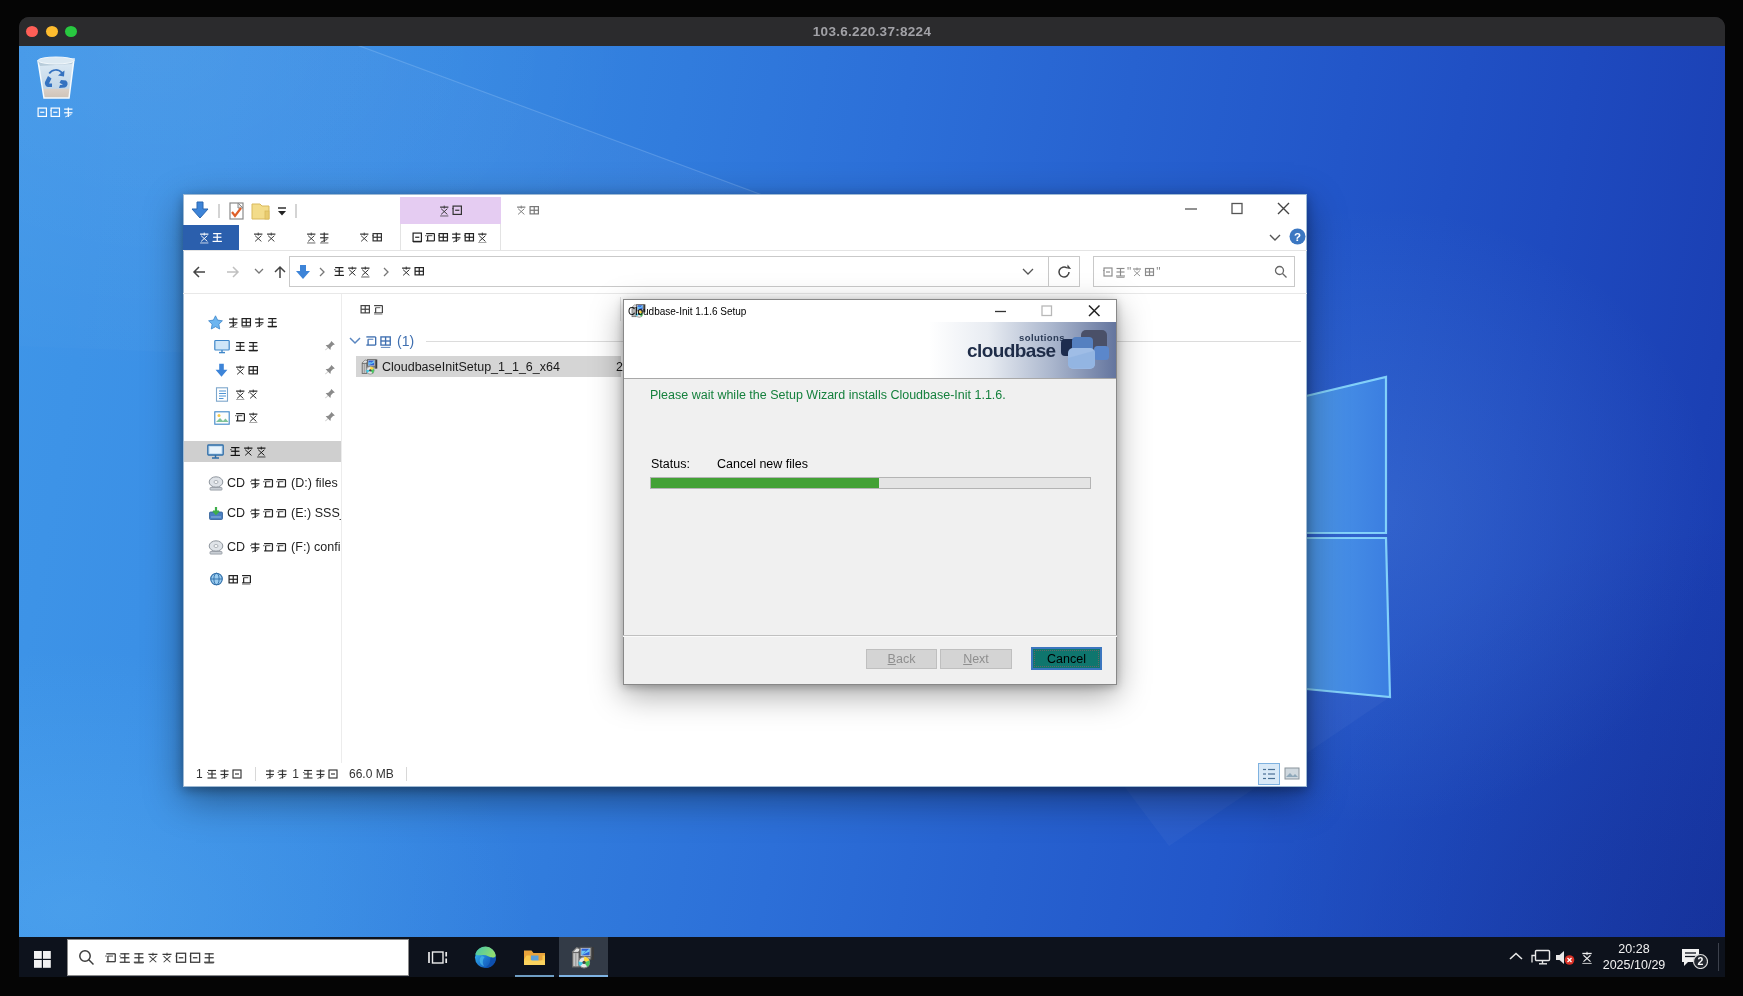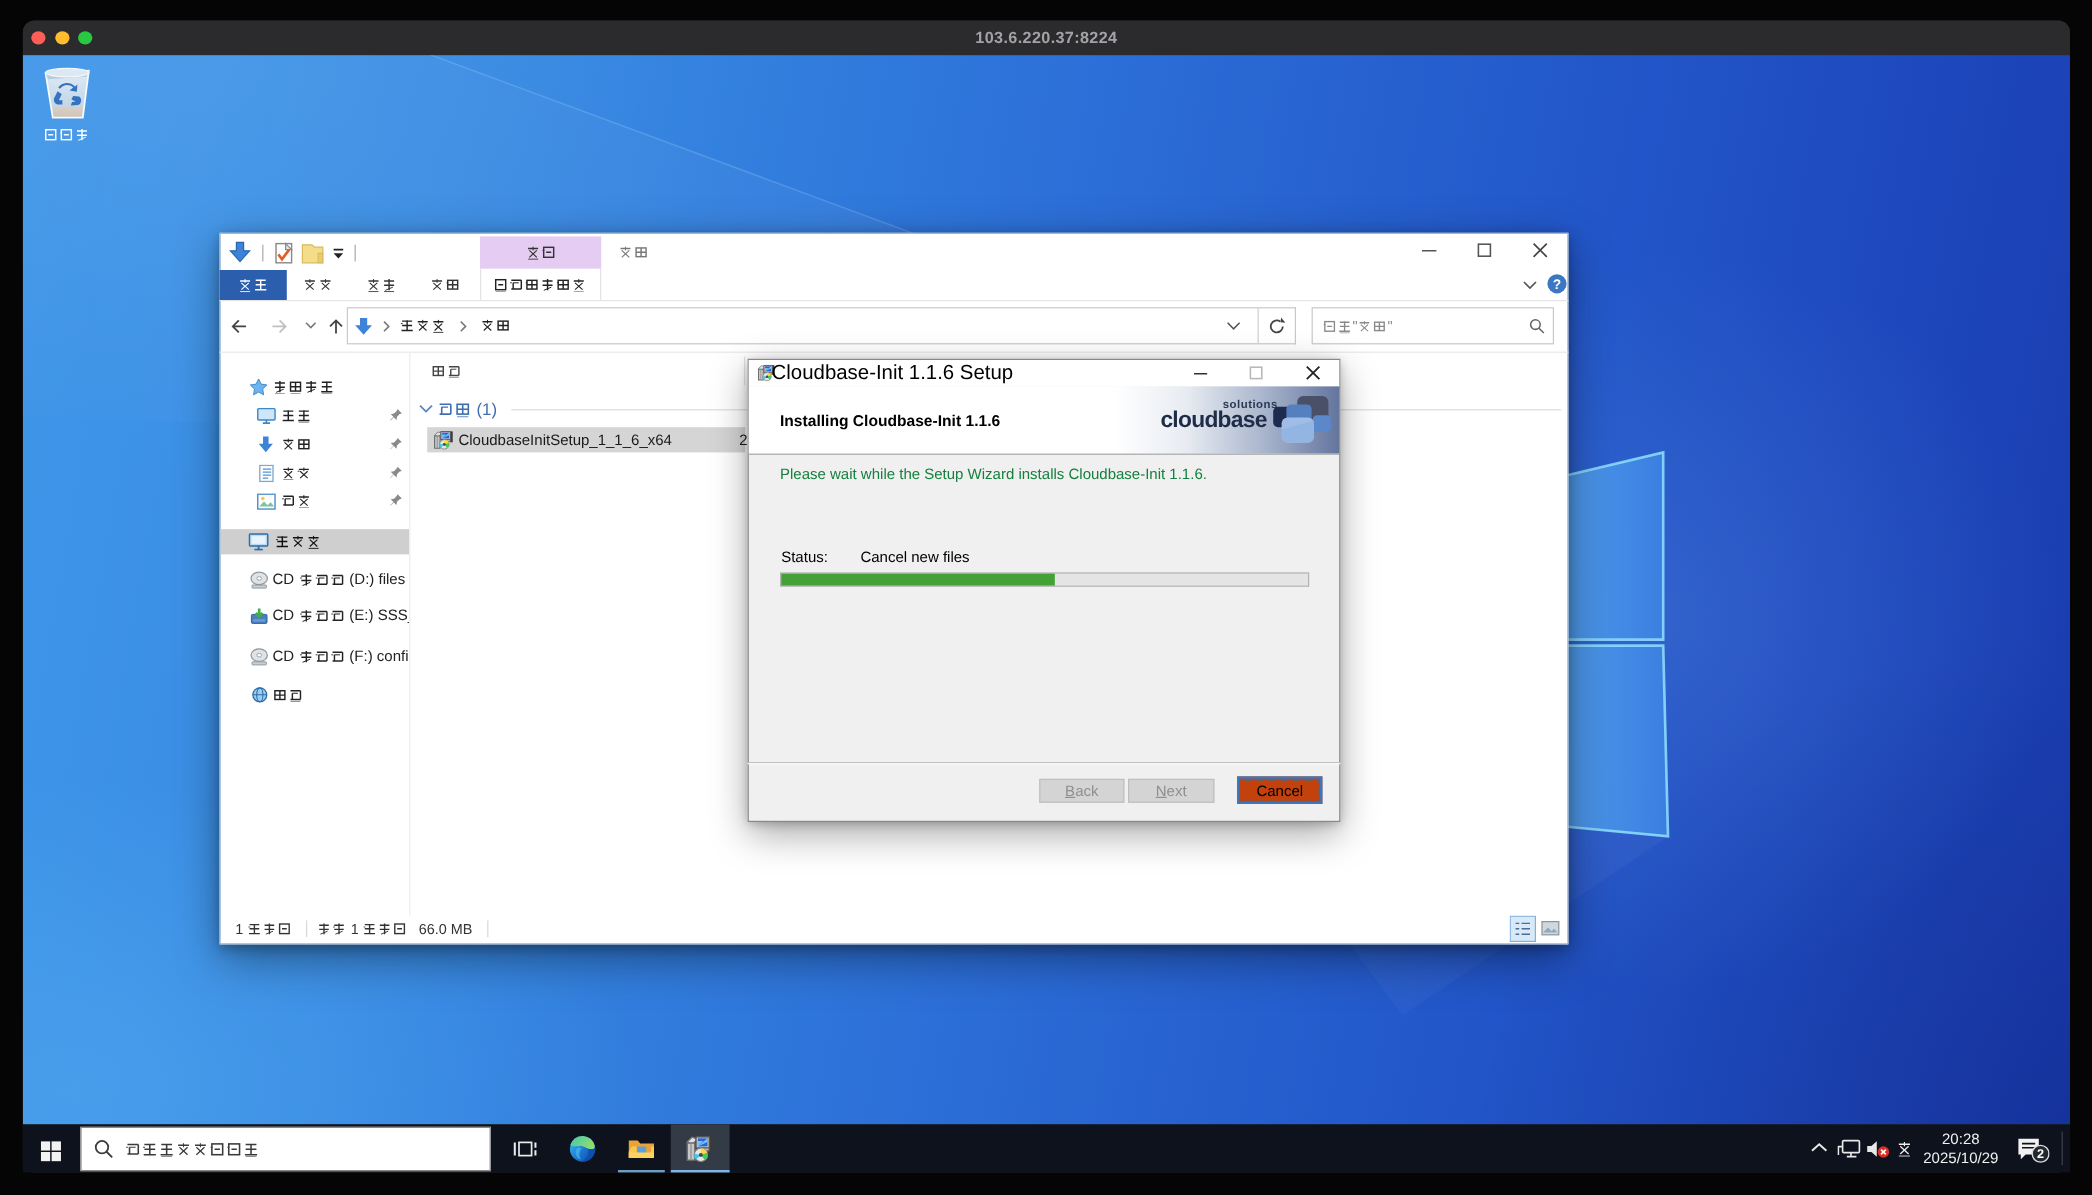--- a/index.html
+++ b/index.html
@@ -657,34 +657,31 @@
 <rect x="6" y="1.6" width="7.4" height="6.2" fill="#cfcfcf" stroke="#555" stroke-width="0.8"></rect>
 <rect x="7" y="2.4" width="5.4" height="4.5" fill="#2f62d8"></rect>
 <path d="M7,6.9 l3,-3 2.4,0 -5.4,0z M7,6.9 l5.4,-4.5 0,2 z" fill="#6fc8f2"></path>
 <rect x="7.6" y="7.8" width="5.6" height="1.6" fill="#bdbdbd" stroke="#666" stroke-width="0.6"></rect>
 <circle cx="8.7" cy="11.6" r="3.7" fill="#e6e6e6" stroke="#808080" stroke-width="0.7"></circle>
 <path d="M8.7,11.6 L8.7,7.9 A3.7,3.7 0 0 1 12.2,10.4 z" fill="#ffd83b"></path>
 <path d="M8.7,11.6 L12.2,10.4 A3.7,3.7 0 0 1 11,14.6 z" fill="#49c860"></path>
 <path d="M8.7,11.6 L6,14.2 A3.7,3.7 0 0 1 5,11 z" fill="#3fc9e8"></path>
 <circle cx="8.7" cy="11.6" r="1.1" fill="#444"></circle>
 </svg>
-    <div style="position:absolute;left:643px;top:300px;height:22px;display:flex;align-items:center;font-size:17px;color:#000;">
+    <div style="position:absolute;left:628px;top:300px;height:22px;display:flex;align-items:center;font-size:10px;color:#000;">
       <span>Cloudbase-Init 1.1.6 Setup</span>
     </div>
     <svg class="abs" style="left:993px;top:301px" width="120" height="20" viewBox="0 0 120 20">
 <line x1="2" y1="10.5" x2="13" y2="10.5" stroke="#333" stroke-width="1.3"></line>
 <rect x="49" y="5" width="9.5" height="9.5" fill="none" stroke="#b8b8b8" stroke-width="1.3"></rect>
 <path d="M96,4.5 l10.5,10.5 M106.5,4.5 l-10.5,10.5" stroke="#222" stroke-width="1.5"></path>
 </svg>
     <div class="abs" style="left:624px;top:322px;width:492px;height:57px;
 background:linear-gradient(90deg,#ffffff 0%,#ffffff 62%,#e8ecf2 74%,#aab6cd 87%,#64759e 100%);
 border-bottom:1px solid #a8a8a8;"></div>
-    <div style="position:absolute;left:650px;top:322px;height:57px;display:flex;align-items:center;font-size:13px;color:#000;font-weight:bold;">
-      <span>Installing Cloudbase-Init 1.1.6</span>
-    </div>
     <div style="position:absolute;left:1019px;top:330px;height:14px;display:flex;align-items:center;font-size:9.5px;color:#2a3a55;font-weight:bold;letter-spacing:0.4px;">
       <span>solutions</span>
     </div>
     <div style="position:absolute;left:967px;top:339px;height:24px;display:flex;align-items:center;font-size:19px;color:#1e2c48;font-weight:bold;letter-spacing:-0.6px;">
       <span>cloudbase</span>
     </div>
     <svg class="abs" style="left:1059px;top:329px" width="52" height="46" viewBox="0 0 52 46">
 <rect x="22" y="1" width="26" height="24" rx="5" fill="#4a5068"></rect>
 <rect x="2" y="10" width="19" height="17" rx="4" fill="#1d2c4e"></rect>
 <rect x="13" y="8" width="21" height="19" rx="4" fill="#5580c0"></rect>
@@ -702,21 +699,21 @@
       <span>Cancel new files</span>
     </div>
     <div class="abs" style="left:650px;top:477px;width:441px;height:12px;background:#e4e4e4;border:1px solid #b4b4b4;"></div>
     <div class="abs" style="left:651px;top:478px;width:228px;height:10px;background:#43a135;"></div>
     <div class="abs" style="left:623px;top:635px;width:494px;height:1px;background:#c0c0c0;"></div>
     <div class="abs" style="left:623px;top:636px;width:494px;height:1px;background:#fafafa;"></div>
     <div class="abs" style="left:866px;top:649px;width:71px;height:20px;background:#d4d4d4;border:1px solid #bfbfbf;
 display:flex;align-items:center;justify-content:center;font-size:12.5px;color:#8f8f8f;"><span style="text-decoration:underline">B</span>ack</div>
     <div class="abs" style="left:940px;top:649px;width:72px;height:20px;background:#d4d4d4;border:1px solid #bfbfbf;
 display:flex;align-items:center;justify-content:center;font-size:12.5px;color:#8f8f8f;"><span style="text-decoration:underline">N</span>ext</div>
-    <div class="abs" style="left:1031px;top:647px;width:71px;height:23px;background:#c2410c;border:2px solid #3b76bf;
+    <div class="abs" style="left:1031px;top:647px;width:71px;height:23px;background:#0f766e;border:2px solid #3b76bf;
 display:flex;align-items:center;justify-content:center;font-size:12.5px;color:#000;">
 <div style="position:absolute;left:1px;top:1px;right:1px;bottom:1px;border:1px dotted #666;"></div>Cancel</div>
     <div class="abs" style="left:19px;top:937px;width:1706px;height:40px;background:#0d121c;"></div>
     <svg class="abs" style="left:34px;top:951px" width="17" height="17" viewBox="0 0 17 17">
 <g fill="#f2f2f2">
         <rect x="0" y="0" width="7.8" height="7.8"></rect>
         <rect x="9" y="0" width="7.8" height="7.8"></rect>
 <rect x="0" y="9" width="7.8" height="7.8"></rect>
         <rect x="9" y="9" width="7.8" height="7.8"></rect>
       </g>

